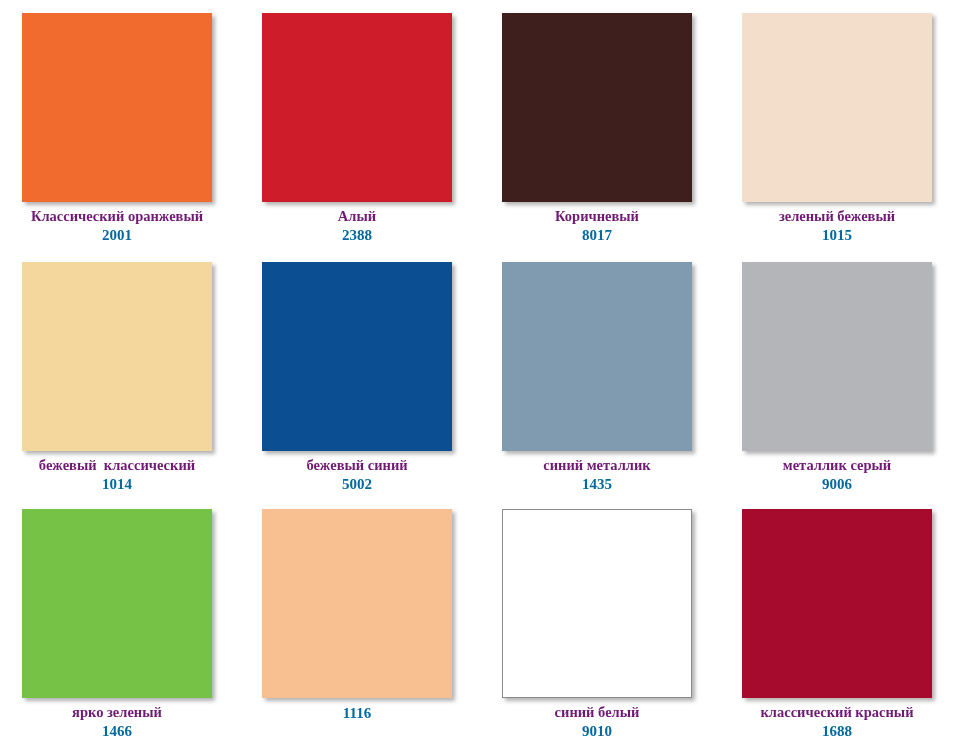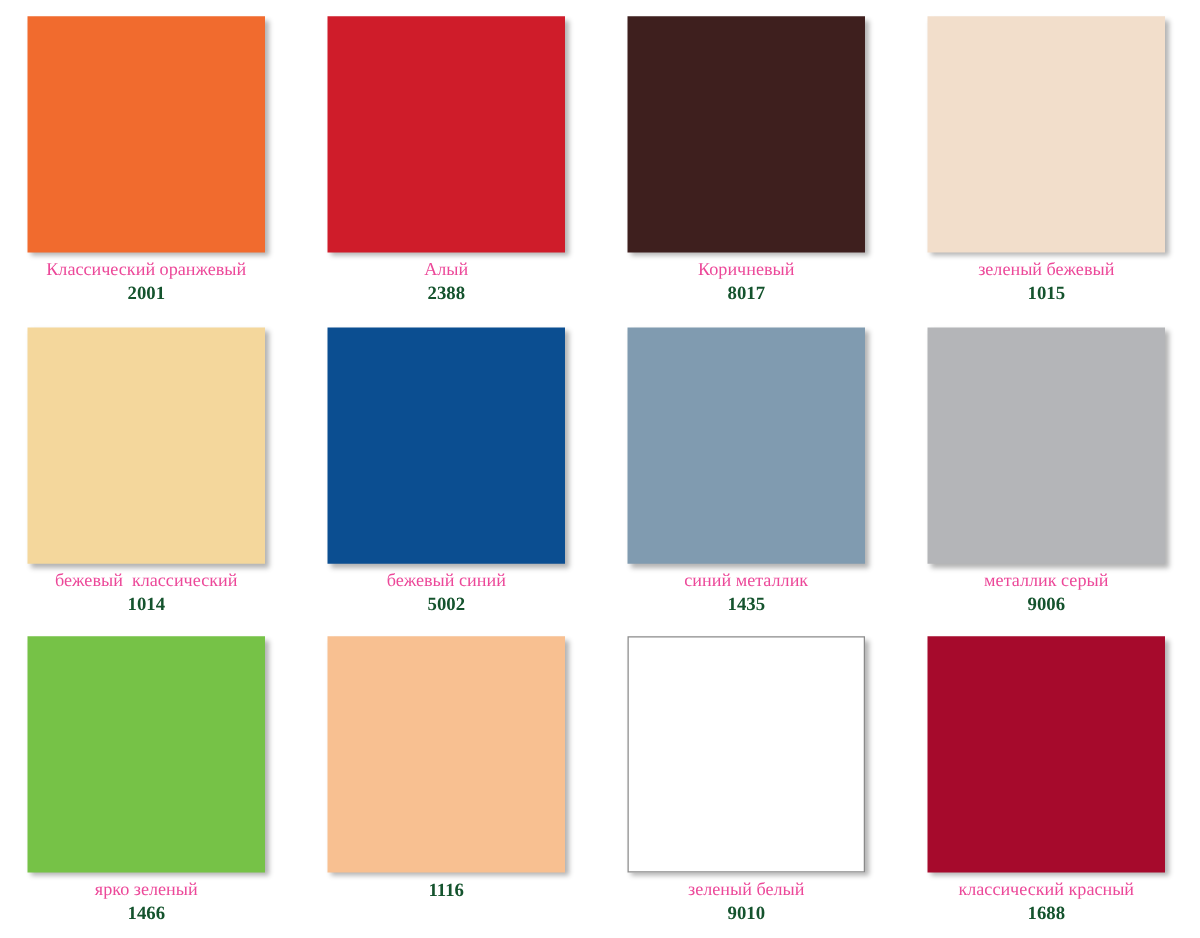--- a/index.html
+++ b/index.html
@@ -50,30 +50,30 @@
   .swatch-caption {
     width: 190px;
     text-align: center;
     margin-top: 5px;
     line-height: 1.25;
   }
 
   .swatch-name {
     display: block;
     font-size: 14.5px;
-    font-weight: normal;
-    color: #ec4899;
+    font-weight: bold;
+    color: #701a75;
     white-space: pre;
   }
 
   .swatch-code {
     display: block;
     font-size: 15px;
     font-weight: bold;
-    color: #14532d;
+    color: #0369a1;
     margin-top: 1px;
   }
 </style>
 </head>
 <body>
 
 <div id="palette-grid">
     <div class="swatch-cell">
       <div class="swatch-chip" style="background-color: rgb(241, 107, 46);"></div>
       <div class="swatch-caption">
@@ -139,21 +139,21 @@
     </div>
     <div class="swatch-cell">
       <div class="swatch-chip" style="background-color: rgb(248, 192, 145);"></div>
       <div class="swatch-caption">
         <span class="swatch-code">1116</span>
       </div>
     </div>
     <div class="swatch-cell">
       <div class="swatch-chip has-outline" style="background-color: rgb(255, 255, 255);"></div>
       <div class="swatch-caption">
-        <span class="swatch-name">зеленый белый</span>
+        <span class="swatch-name">синий белый</span>
         <span class="swatch-code">9010</span>
       </div>
     </div>
     <div class="swatch-cell">
       <div class="swatch-chip" style="background-color: rgb(166, 10, 44);"></div>
       <div class="swatch-caption">
         <span class="swatch-name">классический красный</span>
         <span class="swatch-code">1688</span>
       </div>
     </div>

